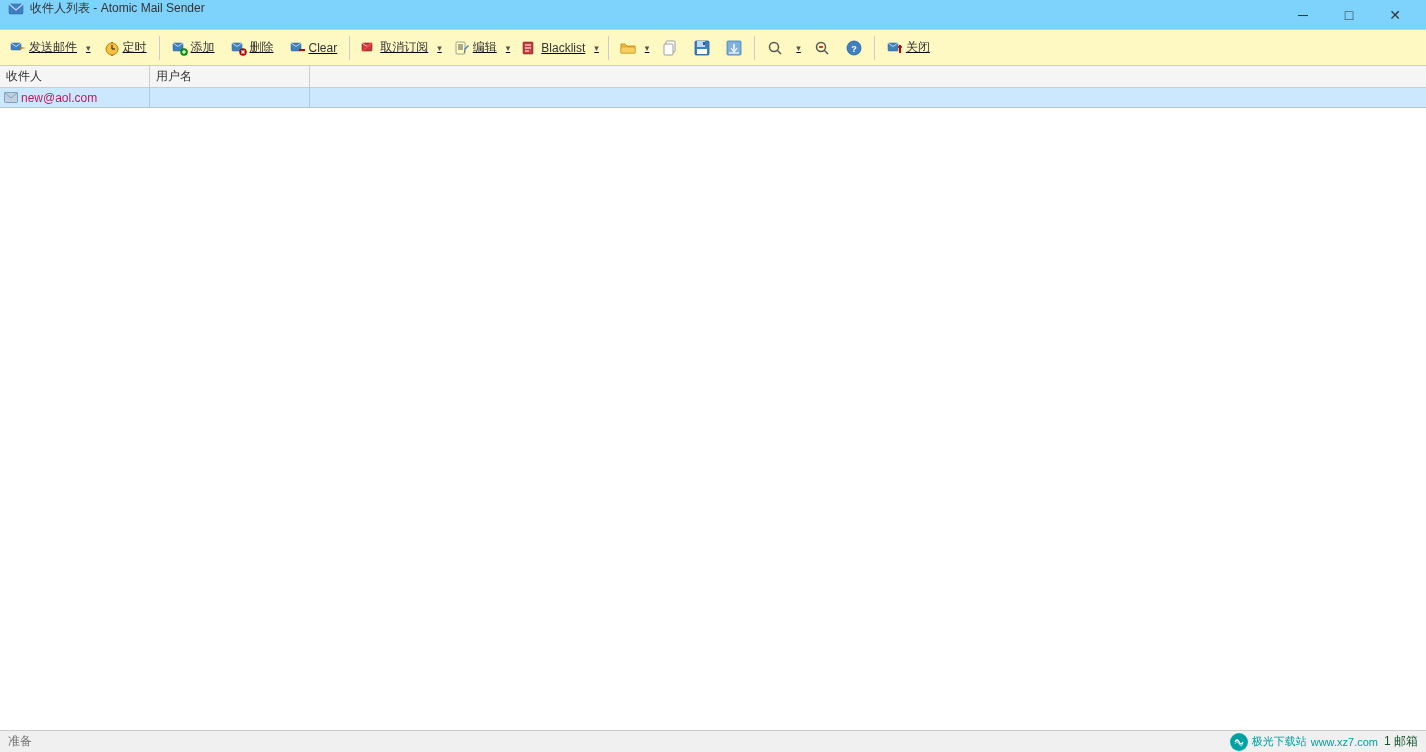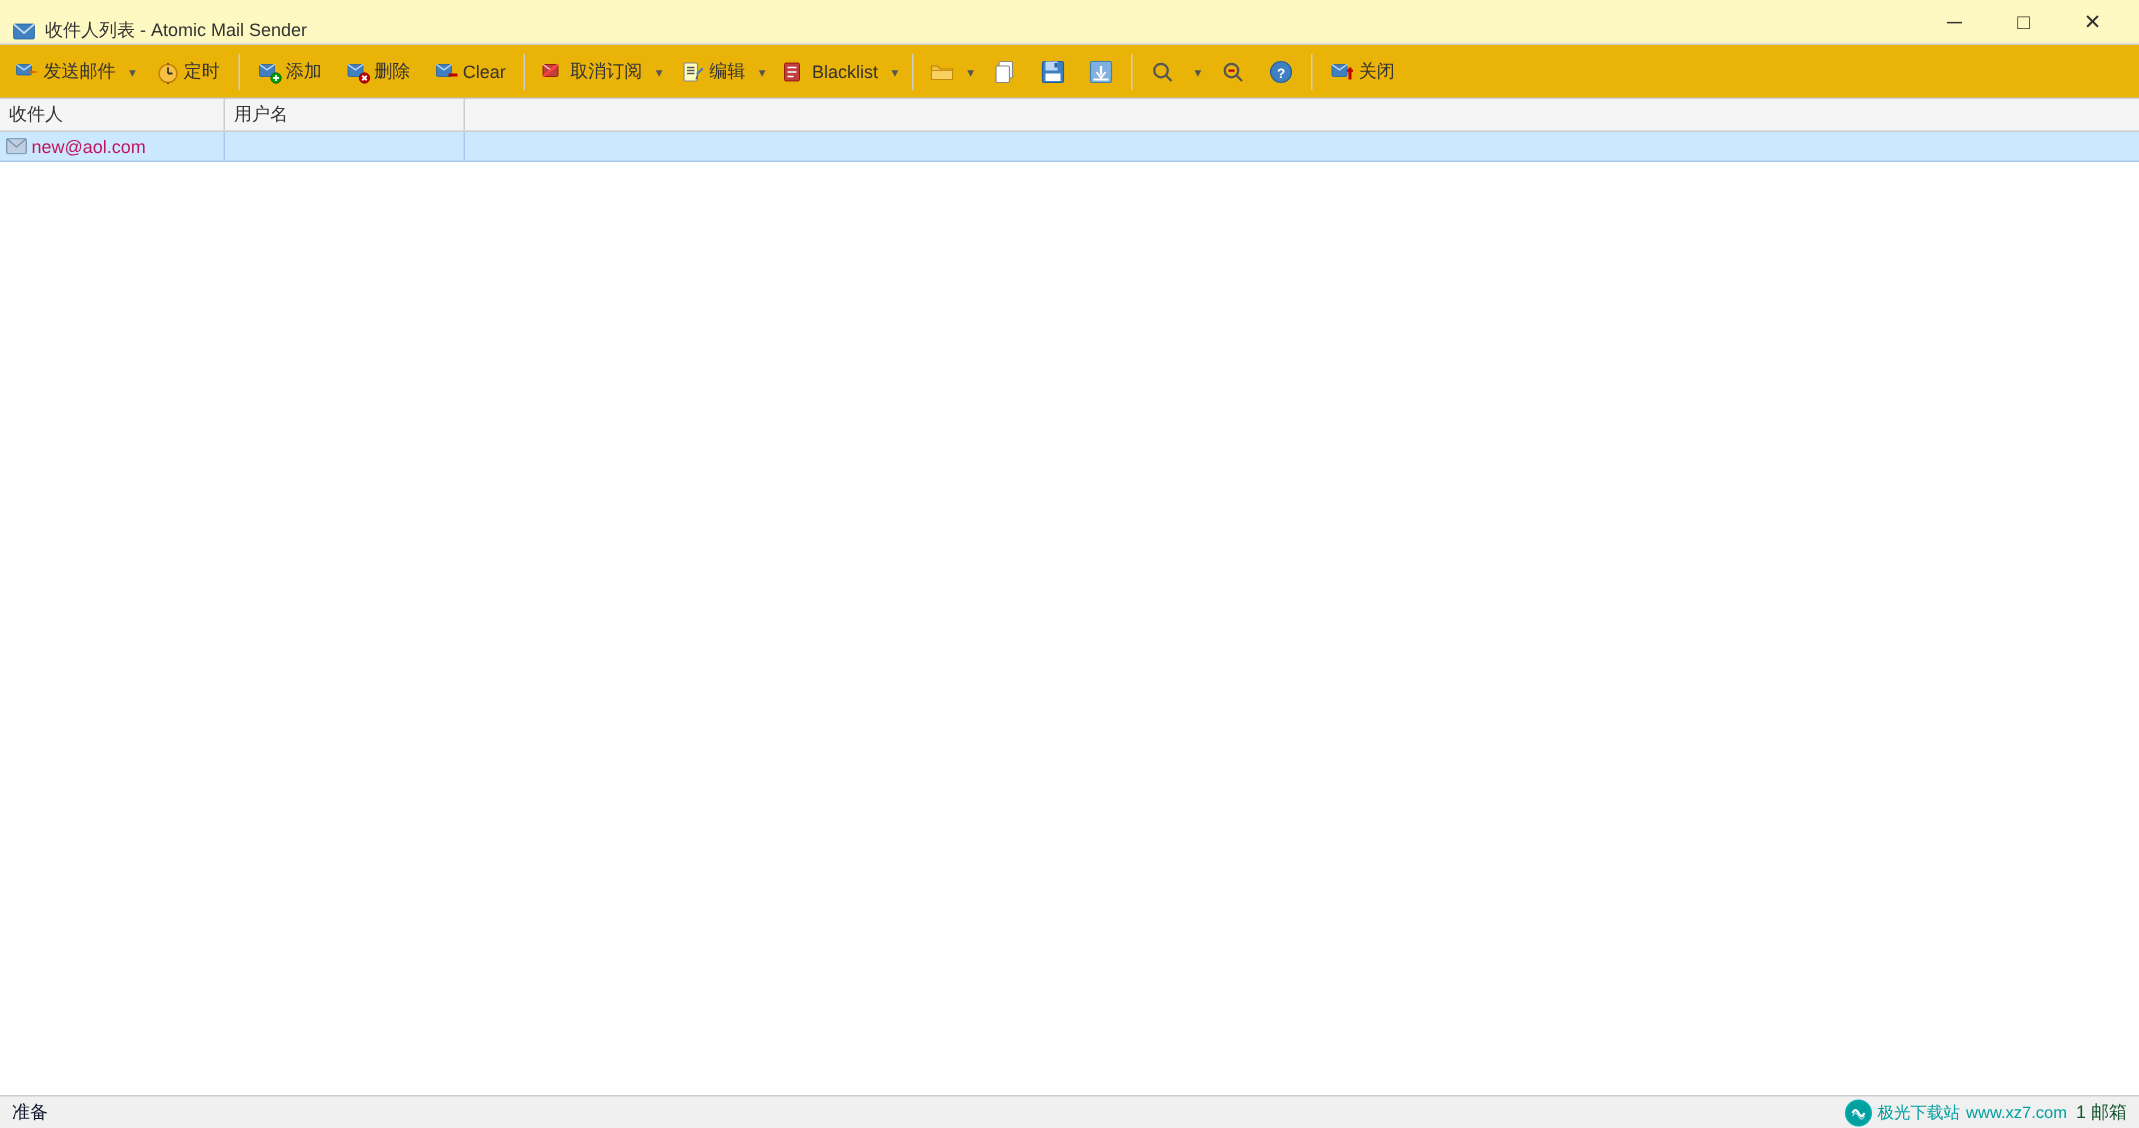--- a/index.html
+++ b/index.html
@@ -9,24 +9,24 @@
       background: #f0f0f0;
       width: 1426px;
       height: 752px;
       overflow: hidden;
       display: flex;
       flex-direction: column;
     }
 
     
     .title-bar {
-      background: #fef9c3;
+      background: #7dd3fc;
       height: 30px;
       display: flex;
-      align-items: flex-end;
+      align-items: flex-start;
       justify-content: space-between;
       padding: 0 8px;
       border-bottom: 1px solid #ccc;
       user-select: none;
     }
     .title-bar-left {
       display: flex;
       align-items: center;
       gap: 6px;
     }
@@ -55,29 +55,30 @@
     .app-icon {
       width: 16px;
       height: 16px;
       display: inline-flex;
       align-items: center;
       justify-content: center;
     }
 
     
     .toolbar {
-      background: #eab308;
+      background: #fef9c3;
       height: 36px;
       display: flex;
       align-items: center;
       padding: 2px 4px;
       border-bottom: 1px solid #ccc;
       gap: 2px;
       flex-wrap: nowrap;
       overflow: hidden;
+      text-decoration: underline;
     }
     .toolbar-separator {
       width: 1px;
       height: 24px;
       background: #ccc;
       margin: 0 3px;
     }
     .tb-btn {
       display: flex;
       align-items: center;
@@ -184,21 +185,21 @@
       height: 22px;
       background: #f0f0f0;
       border-top: 1px solid #ccc;
       display: flex;
       align-items: center;
       justify-content: space-between;
       padding: 0 8px;
     }
     .status-left {
       font-size: 12px;
-      color: #0f172a;
+      color: #737373;
     }
     .status-right {
       display: flex;
       align-items: center;
       gap: 6px;
       font-size: 12px;
       color: #333;
     }
     .watermark {
       display: flex;

